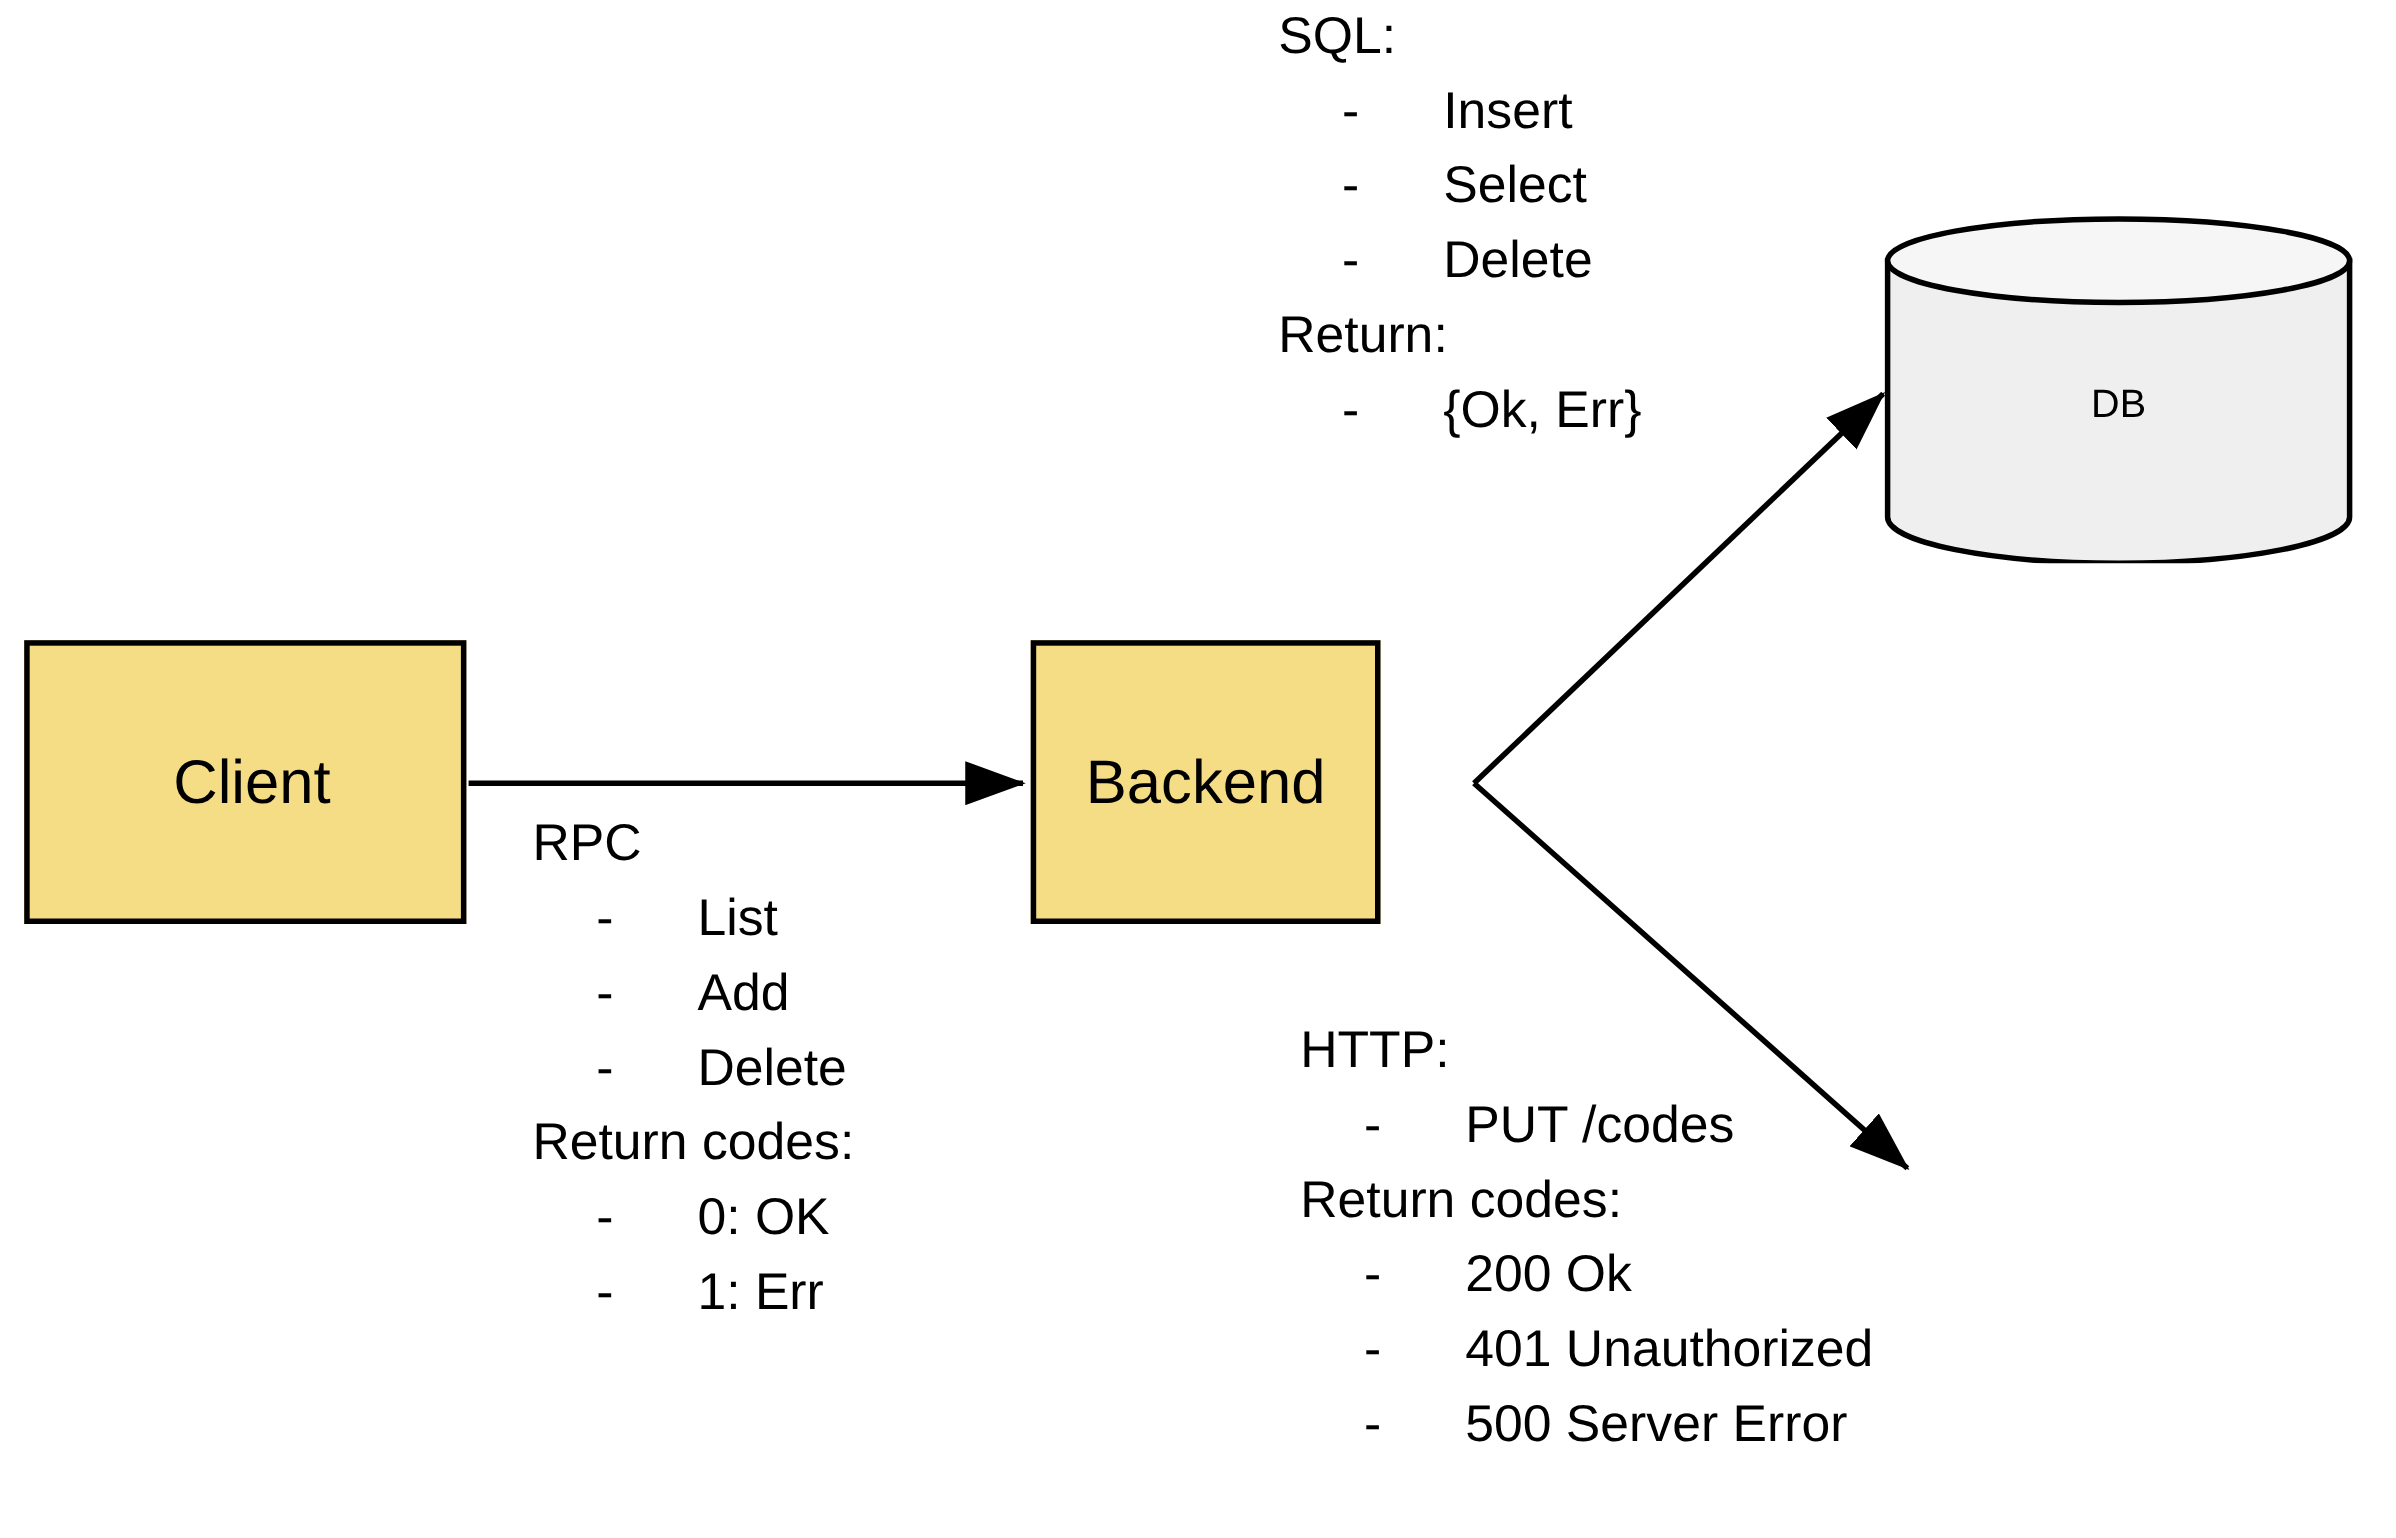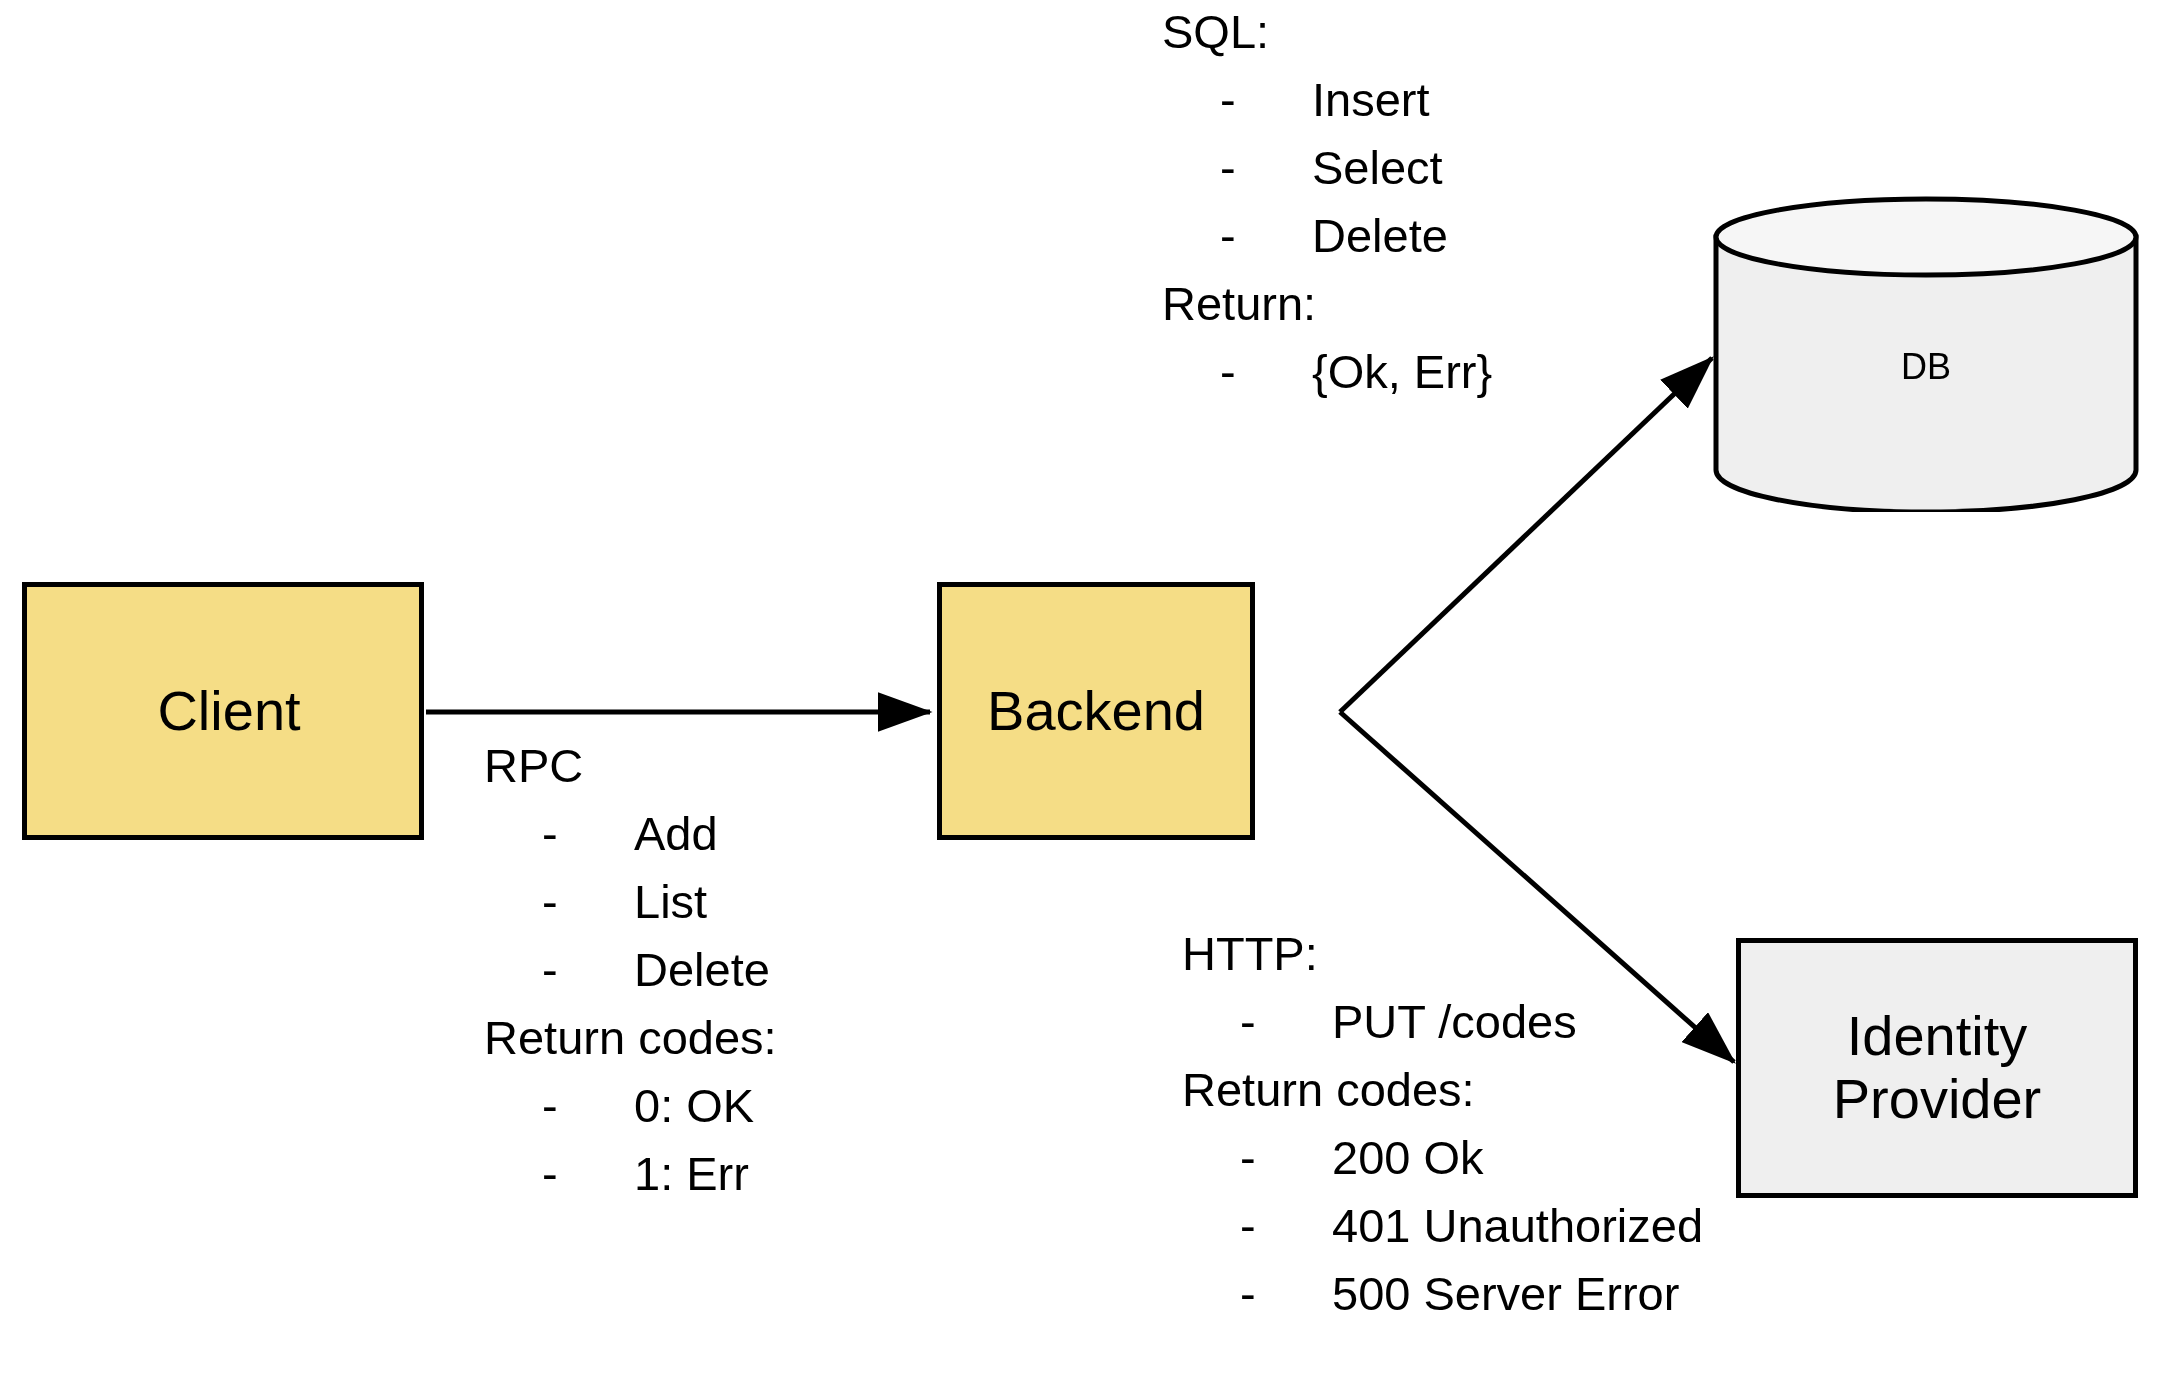--- a/index.html
+++ b/index.html
@@ -130,24 +130,20 @@
   </div>
 
   <div id="db-node">
     <svg viewBox="0 0 428 317" preserveAspectRatio="none">
       <path d="M4,42 L4,275 A210,42 0 0 0 424,275 L424,42 Z" fill="#EFEFEF" stroke="#000000" stroke-width="5"></path>
       <ellipse cx="214" cy="42" rx="210" ry="38" fill="#F6F6F6" stroke="#000000" stroke-width="5"></ellipse>
     </svg>
     <div id="db-label">DB</div>
   </div>
 
-  <div class="node node-rect node-external" style="left:1736px; top:938px; width:402px; height:260px; flex-direction:column;">
-    <span>Identity</span>
-    <span>Provider</span>
-  </div>
 
   <div class="annot" style="left:1162px; top:8px;">
     <span class="head">SQL:</span>
     <span class="bullet-row">
       <span class="dash">-</span><span class="btext">Insert</span>
     </span>
     <span class="bullet-row">
       <span class="dash">-</span><span class="btext">Select</span>
     </span>
     <span class="bullet-row">
@@ -155,24 +151,24 @@
     </span>
     <span class="head">Return:</span>
     <span class="bullet-row">
       <span class="dash">-</span><span class="btext">{Ok, Err}</span>
     </span>
   </div>
 
   <div class="annot" style="left:484px; top:742px;">
     <span class="head">RPC</span>
     <span class="bullet-row">
-      <span class="dash">-</span><span class="btext">Add</span>
+      <span class="dash">-</span><span class="btext">List</span>
     </span>
     <span class="bullet-row">
-      <span class="dash">-</span><span class="btext">List</span>
+      <span class="dash">-</span><span class="btext">Add</span>
     </span>
     <span class="bullet-row">
       <span class="dash">-</span><span class="btext">Delete</span>
     </span>
     <span class="head">Return codes:</span>
     <span class="bullet-row">
       <span class="dash">-</span><span class="btext">0: OK</span>
     </span>
     <span class="bullet-row">
       <span class="dash">-</span><span class="btext">1: Err</span>

